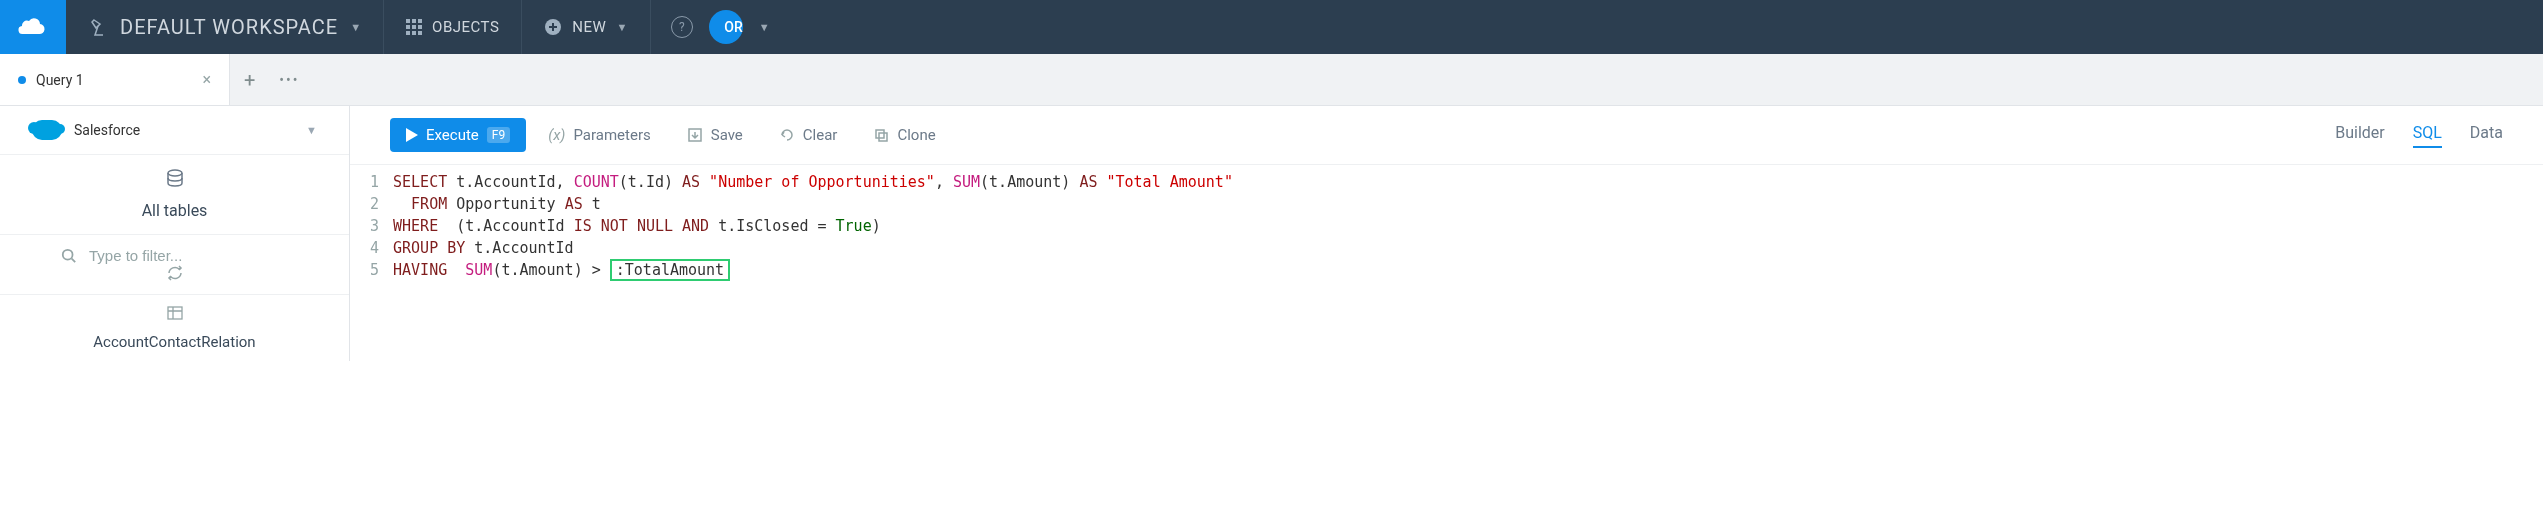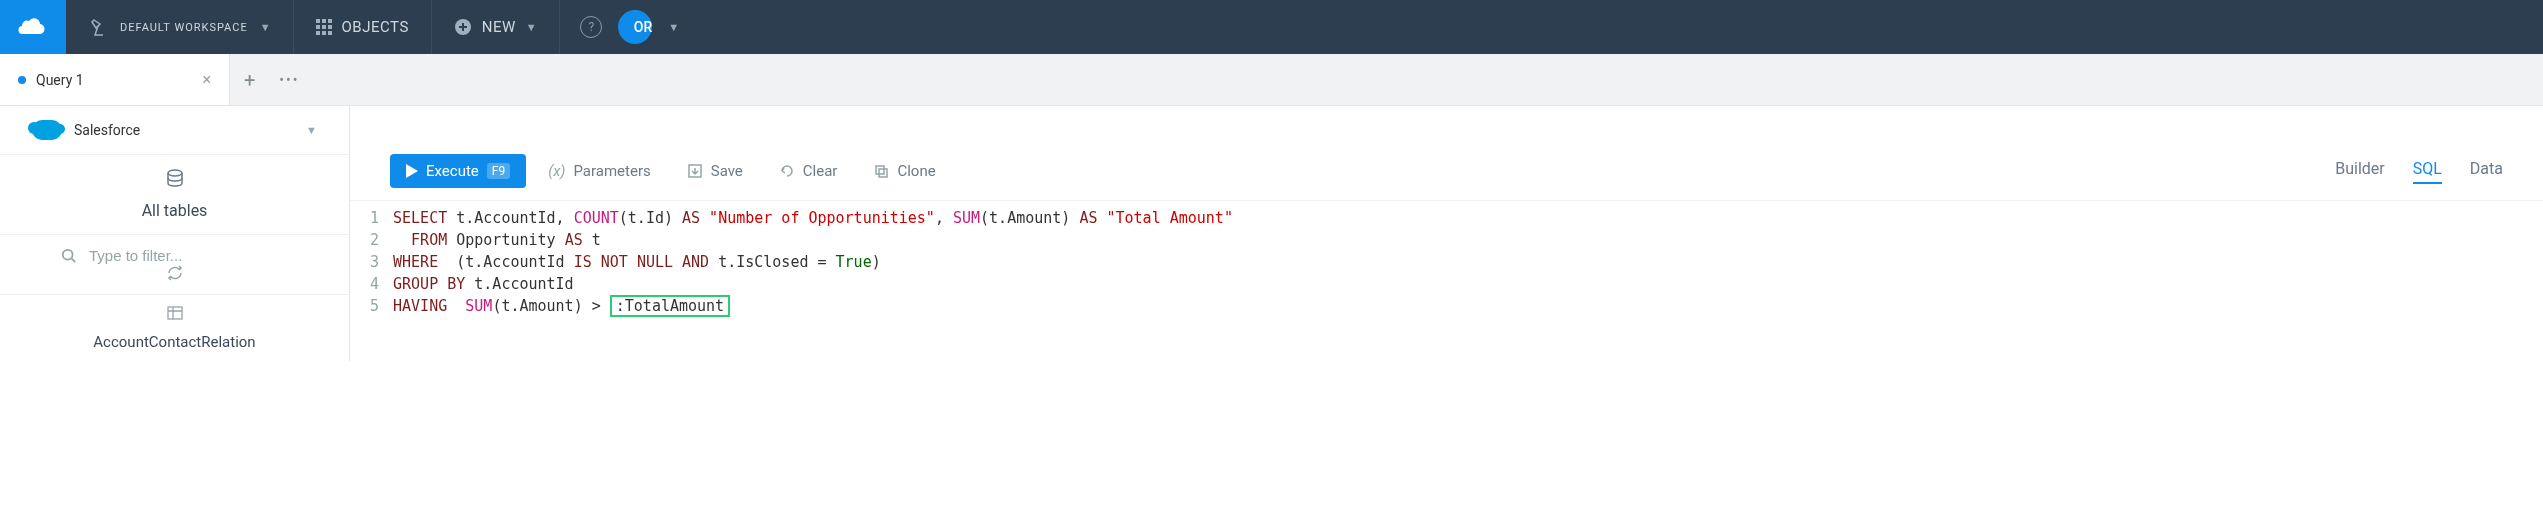--- a/index.html
+++ b/index.html
@@ -1,20 +1,20 @@
 <!DOCTYPE html>
 <html><head>
 <meta charset="utf-8">
 <style>
 * { margin: 0; padding: 0; box-sizing: border-box; }
 body { font-family: -apple-system, BlinkMacSystemFont, "Segoe UI", Roboto, sans-serif; font-size: 14px; color: #333; background: #fff; }
 .topbar { display: flex; align-items: center; background: #2c3e50; height: 54px; color: #bdc3c7; }
 .logo { width: 66px; height: 54px; background: #0f8ce9; display: flex; align-items: center; justify-content: center; }
 .workspace { display: flex; align-items: center; gap: 12px; padding: 0 22px; height: 100%; border-right: 1px solid #3a4d5f; }
-.workspace-text { font-size: 11px; letter-spacing: 1px; color: #d0d7de; }
+.workspace-text { font-size: 20px; letter-spacing: 1px; color: #d0d7de; }
 .top-btn { display: flex; align-items: center; gap: 10px; padding: 0 22px; height: 100%; border-right: 1px solid #3a4d5f; font-size: 15px; letter-spacing: 0.5px; color: #d0d7de; cursor: pointer; }
 .search { display: flex; align-items: center; gap: 10px; padding: 0 22px; flex: 1; color: #8a9aaa; font-size: 15px; }
 .top-right { display: flex; align-items: center; gap: 16px; padding: 0 20px; }
 .help-circle { width: 22px; height: 22px; border: 1.5px solid #8a9aaa; border-radius: 50%; display: flex; align-items: center; justify-content: center; font-size: 12px; color: #8a9aaa; cursor:pointer;}
 .avatar { width: 34px; height: 34px; border-radius: 50%; background: #0f8ce9; color: #fff; display: flex; align-items: center; justify-content: flex-end; font-size: 14px; font-weight: 500; }
 .tabbar { display: flex; align-items: center; height: 52px; border-bottom: 1px solid #e1e4e8; background:#f0f2f4;}
 .tab { display: flex; align-items: center; gap: 10px; padding: 0 18px; height: 100%; background: #fff; border-right: 1px solid #e1e4e8; position: relative; min-width:230px; justify-content:space-between;}
 .tab-left{display:flex;align-items:center;gap:10px;}
 .tab-dot { width: 8px; height: 8px; border-radius: 50%; background: #0f8ce9; }
 .tab-close { color: #95a5a6; font-size: 16px; cursor:pointer; }
@@ -27,21 +27,21 @@
 .sf-badge { width: 30px; height: 20px; background: #00a1e0; border-radius: 10px; position:relative;}
 .sf-badge::before{content:"";position:absolute;width:12px;height:12px;background:#00a1e0;border-radius:50%;left:-4px;top:2px;}
 .sf-badge::after{content:"";position:absolute;width:10px;height:10px;background:#00a1e0;border-radius:50%;right:-3px;top:4px;}
 .alltables { display: flex; align-items: center; gap: 14px; padding: 14px 20px; border-bottom: 1px solid #eef0f2; font-size: 16px; color: #3a4a5a; flex-direction: column; }
 .filter-row { display: flex; align-items: center; justify-content: space-between; padding: 12px 20px; border-bottom: 1px solid #eef0f2; flex-direction: column; }
 .filter-left { display: flex; align-items: center; gap: 12px; color: #95a5a6; flex:1;}
 .filter-input{border:none;outline:none;font-size:15px;color:#555;flex:1;background:transparent;}
 .filter-input::placeholder{color:#95a5a6;}
 .table-item { display: flex; align-items: center; gap: 12px; padding: 10px 20px; color: #3a4a5a; font-size: 15px; cursor:pointer;flex-direction:column;}
 .content { flex: 1; }
-.toolbar { display: flex; align-items: center; padding: 12px 40px; gap: 8px; border-bottom: 1px solid #eef0f2; margin-top: 36px; }
+.toolbar { display: flex; align-items: center; padding: 12px 40px; gap: 8px; border-bottom: 1px solid #eef0f2; }
 .exec-btn { display: flex; align-items: center; gap: 8px; background: #0f8ce9; color: #fff; padding: 8px 16px; border-radius: 4px; font-size: 15px; cursor:pointer;}
 .exec-key { background: rgba(255,255,255,0.25); padding: 1px 5px; border-radius: 3px; font-size: 12px; }
 .tool-btn { display: flex; align-items: center; gap: 8px; color: #6c7a89; font-size: 15px; padding: 8px 14px; cursor:pointer;}
 .tool-btn .ico{color:#95a5a6;}
 .toolbar-right { margin-left: auto; display: flex; gap: 28px; font-size: 16px; }
 .mode { color: #6c7a89; cursor:pointer; padding-bottom:4px;}
 .mode.active { color: #0f8ce9; border-bottom: 2px solid #0f8ce9; }
 .editor { display: flex; font-family: "Consolas", "Monaco", monospace; font-size: 15px; line-height: 22px; padding-top: 6px; }
 .gutter { text-align: right; color: #95a5a6; padding: 0 14px 0 20px; user-select: none; }
 .gutter div { height: 22px; }

